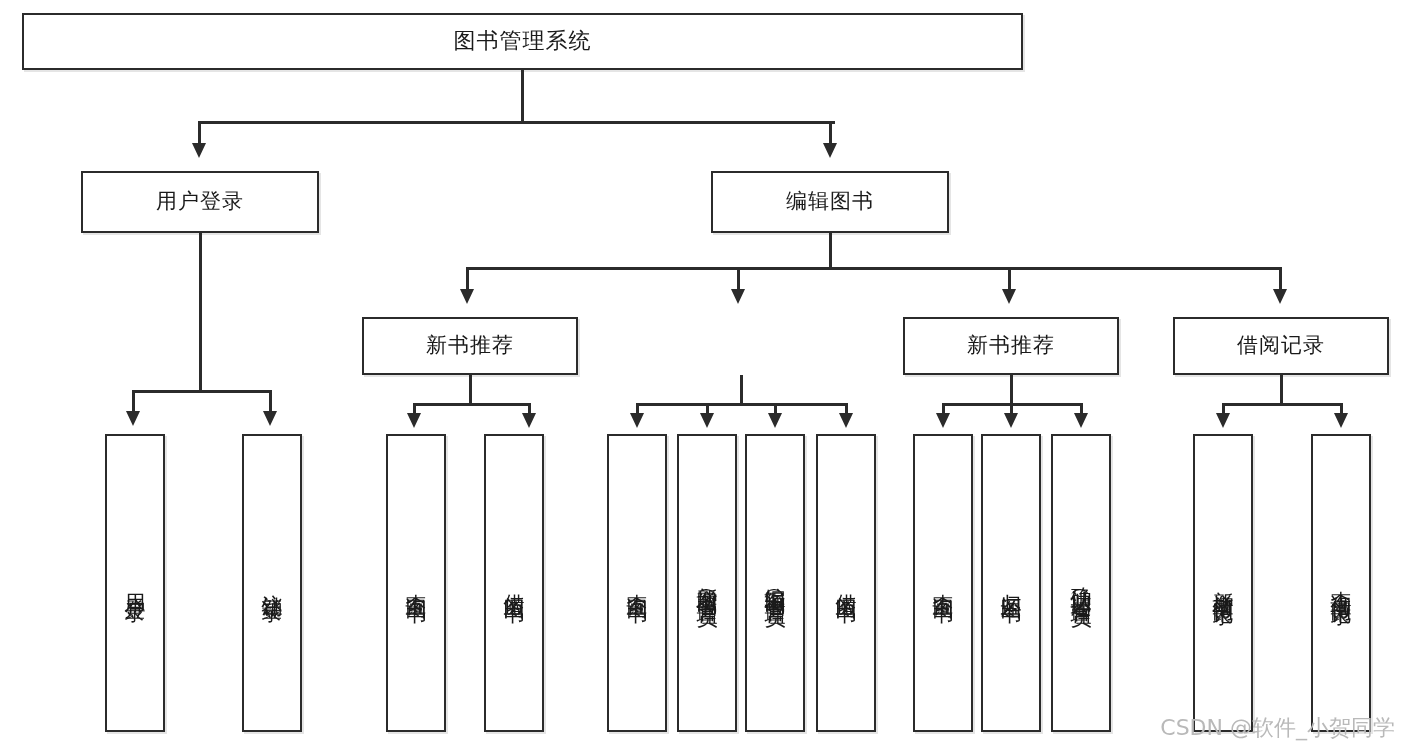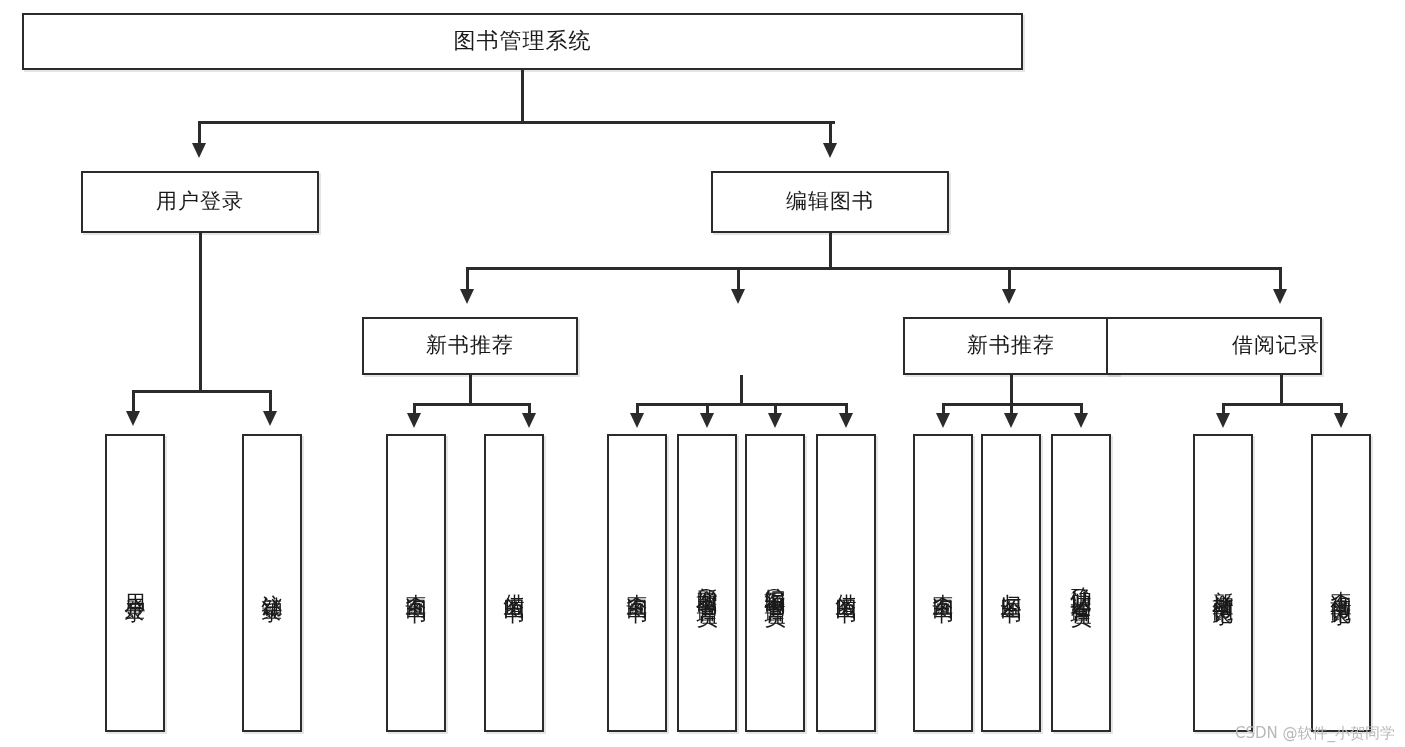--- a/index.html
+++ b/index.html
@@ -64,21 +64,21 @@
     height: 0;
     border-left: 7px solid transparent;
     border-right: 7px solid transparent;
     border-top: 15px solid #2b2b2b;
   }
   
   #watermark {
     position: absolute;
     right: 10px;
     bottom: 4px;
-    font-size: 15px;
+    font-size: 22px;
     color: #b9b9b9;
     font-family: "DejaVu Sans", "Liberation Sans", sans-serif;
     white-space: nowrap;
     pointer-events: none;
   }
 </style>
 </head>
 <body>
 
 <div id="canvas">
@@ -122,21 +122,21 @@
   <div class="arrow" style="left:1002px; top:289px;"></div>
   <div class="ln v" style="left:1279px; top:267px; height:24px;"></div>
   <div class="arrow" style="left:1273px; top:289px;"></div>
 
   <div class="node h" style="left:362px; top:317px; width:216px; height:58px;">
     <span>新书推荐</span>
   </div>
   <div class="node h" style="left:903px; top:317px; width:216px; height:58px;">
     <span>新书推荐</span>
   </div>
-  <div class="node h" style="left:1106px; top:317px; width:216px; height:58px;justify-content:flex-end;">
+  <div class="node h" style="left:1173px; top:317px; width:216px; height:58px;">
     <span>借阅记录</span>
   </div>
 
   <div class="ln v" style="left:469px; top:375px; height:30px;"></div>
   <div class="ln h" style="left:413px; top:403px; width:115px;"></div>
   <div class="ln v" style="left:413px; top:403px; height:12px;"></div>
   <div class="arrow" style="left:407px; top:413px;"></div>
   <div class="ln v" style="left:528px; top:403px; height:12px;"></div>
   <div class="arrow" style="left:522px; top:413px;"></div>
 

